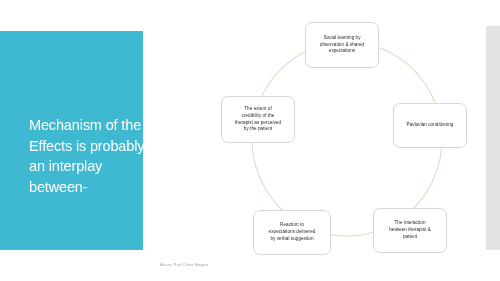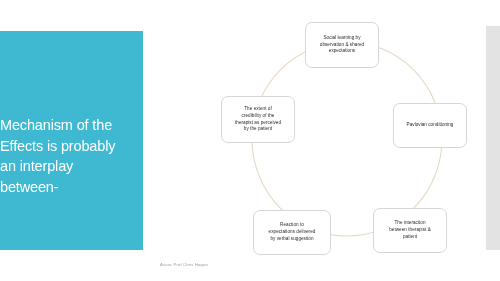--- a/index.html
+++ b/index.html
@@ -39,20 +39,21 @@
     position: absolute;
     left: 8px;
     top: 84px;
     width: 146px;
     color: #ffffff;
     font-size: 14.5px;
     line-height: 1.42;
     font-weight: 400;
     letter-spacing: -0.15px;
     white-space: pre-line;
+    padding-left: 29px;
   }
 
   
   #footer-credit {
     position: absolute;
     left: 160px;
     top: 262px;
     font-size: 4.2px;
     color: #9a9a9a;
     letter-spacing: 0.15px;

